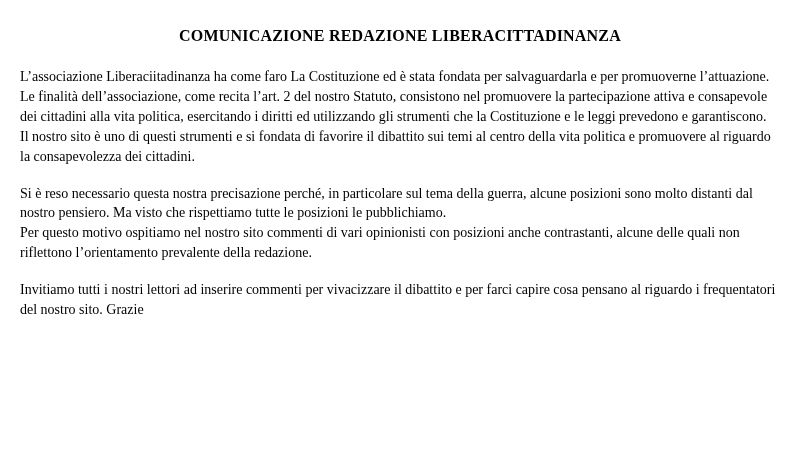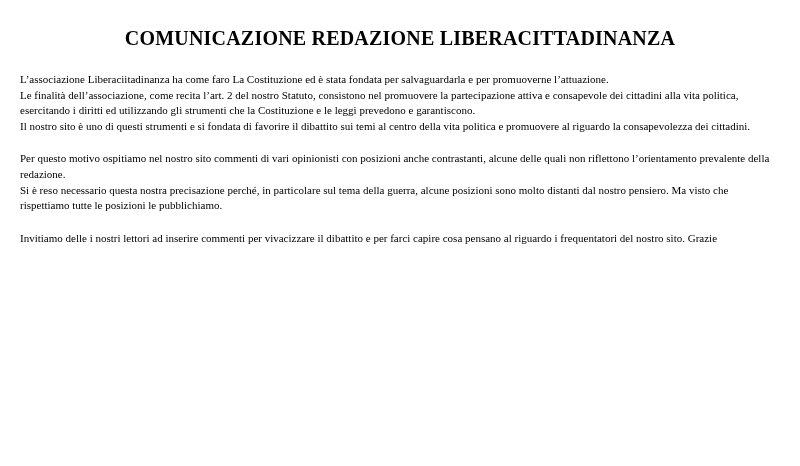--- a/index.html
+++ b/index.html
@@ -17,27 +17,27 @@
   .page {
     width: 800px;
     height: 466px;
     box-sizing: border-box;
     padding: 26px 20px 10px 20px;
     position: relative;
   }
   .doc-title {
     text-align: center;
     font-weight: bold;
-    font-size: 20px;
+    font-size: 16px;
     letter-spacing: 0.2px;
     margin: 0 0 22px 0;
     line-height: 1.2;
   }
   .body-block {
-    font-size: 11px;
+    font-size: 14px;
     line-height: 1.42;
     text-align: left;
   }
   .para {
     margin: 0;
   }
   .gap {
     height: 17px;
   }
 </style>
@@ -51,23 +51,23 @@
   <div class="body-block">
 
     <p class="para">L’associazione Liberaciitadinanza ha come faro La Costituzione ed è stata fondata per salvaguardarla e per promuoverne l’attuazione.</p>
 
     <p class="para">Le finalità dell’associazione, come recita l’art. 2 del nostro Statuto, consistono nel promuovere la partecipazione attiva e consapevole dei cittadini alla vita politica, esercitando i diritti ed utilizzando gli strumenti che la Costituzione e le leggi prevedono e garantiscono.</p>
 
     <p class="para">Il nostro sito è uno di questi strumenti e si fondata di favorire il dibattito sui temi al centro della  vita politica e promuovere al riguardo la consapevolezza dei cittadini.</p>
 
     <div class="gap"></div>
 
+    <p class="para">Si è reso necessario questa nostra precisazione perché, in particolare sul tema della guerra, alcune posizioni sono  molto distanti dal nostro pensiero. Ma visto che rispettiamo tutte le posizioni le pubblichiamo.</p>
+
     <p class="para">Per questo motivo ospitiamo nel nostro sito commenti di vari opinionisti con posizioni anche contrastanti, alcune delle quali  non riflettono l’orientamento prevalente della redazione.</p>
-
-    <p class="para">Si è reso necessario questa nostra precisazione perché, in particolare sul tema della guerra, alcune posizioni sono  molto distanti dal nostro pensiero. Ma visto che rispettiamo tutte le posizioni le pubblichiamo.</p>
 
     <div class="gap"></div>
 
-    <p class="para">Invitiamo delle i nostri lettori ad inserire commenti per vivacizzare il dibattito e per farci capire cosa pensano al riguardo i frequentatori del nostro sito. Grazie</p>
+    <p class="para">Invitiamo tutti i nostri lettori ad inserire commenti per vivacizzare il dibattito e per farci capire cosa pensano al riguardo i frequentatori del nostro sito. Grazie</p>
 
   </div>
 
 </div>
 
 </body></html>

